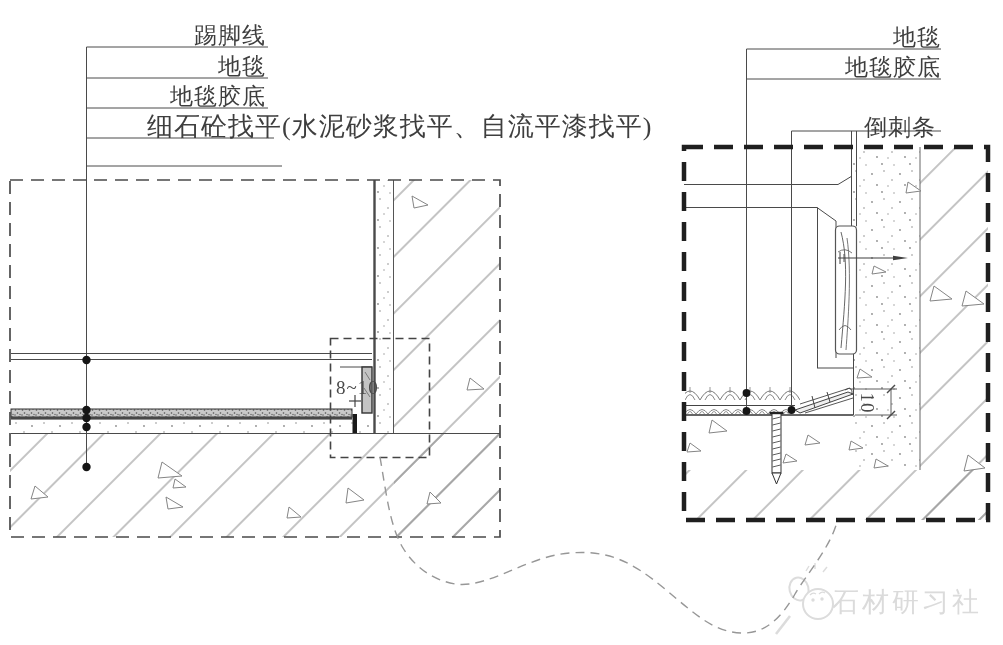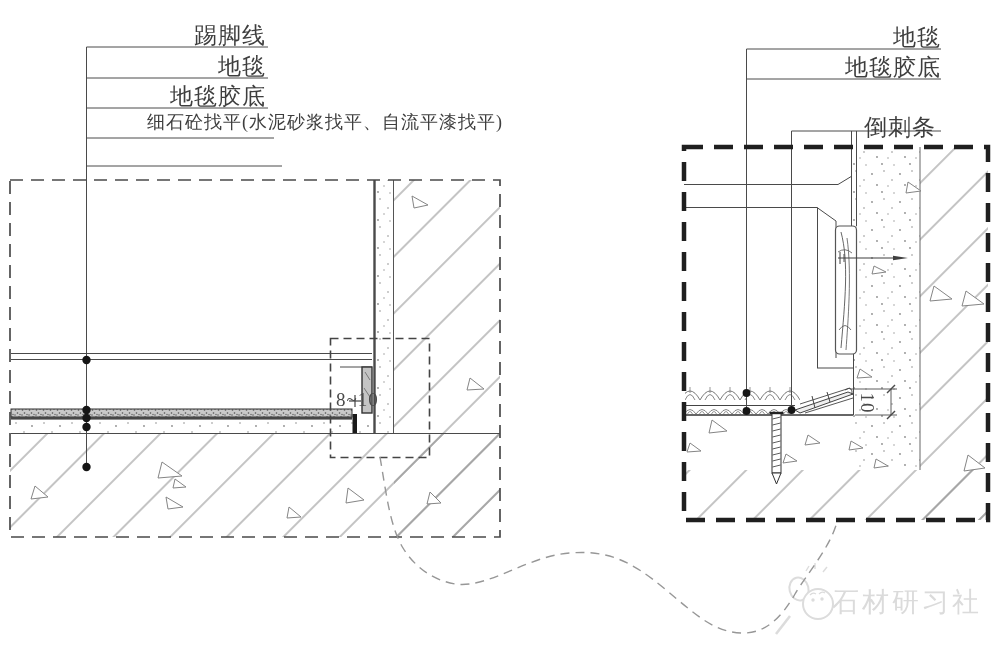--- a/index.html
+++ b/index.html
@@ -249,24 +249,24 @@
 
     <path d="M380,457 C386,492 390,527 403,548 C414,566 432,580 455,584
              C488,589 527,556 570,553 C607,550 630,560 665,589
              C695,614 713,632 742,633 C765,634 782,617 795,594
              C806,575 830,548 837,522" fill="none" stroke="#979797" stroke-width="1.4" stroke-dasharray="9 6"></path>
   </svg>
 
   <div class="lbl ralign" style="left:86px;top:23px;width:180px;">踢脚线</div>
   <div class="lbl ralign" style="left:86px;top:54px;width:180px;">地毯</div>
   <div class="lbl ralign" style="left:86px;top:84px;width:180px;">地毯胶底</div>
-  <div class="lbl" style="left:147px;top:113px;font-size:18px;">细石砼找平(水泥砂浆找平、自流平漆找平)</div>
+  <div class="lbl" style="left:147px;top:113px;font-size:26px;">细石砼找平(水泥砂浆找平、自流平漆找平)</div>
 
   <div class="lbl ralign" style="left:746px;top:25px;width:195px;">地毯</div>
   <div class="lbl ralign" style="left:746px;top:55px;width:195px;">地毯胶底</div>
   <div class="lbl ralign" style="left:746px;top:115px;width:190px;">倒刺条</div>
 
-  <div class="dim" style="left:336px;top:389px;">8~10</div>
+  <div class="dim" style="left:336px;top:377px;">8~10</div>
   <div class="dim rot" style="left:854px;top:392px;width:26px;text-align:center;">10</div>
 
   <div class="watermark-text">石材研习社</div>
 
 </div>
 
 </body></html>

